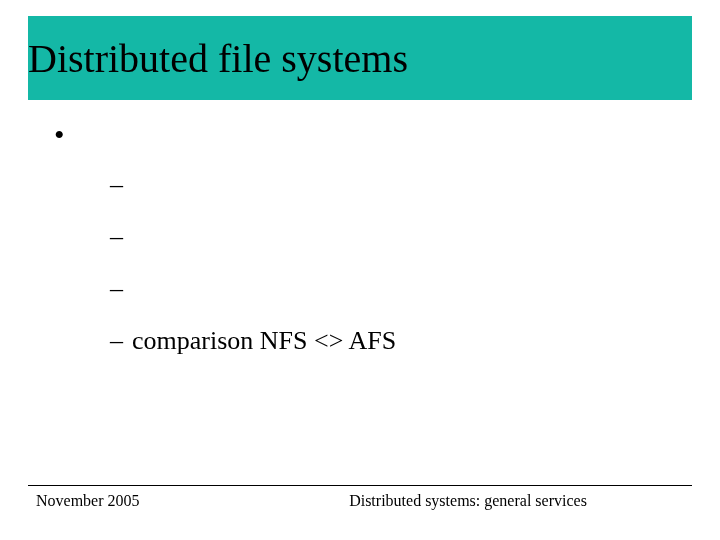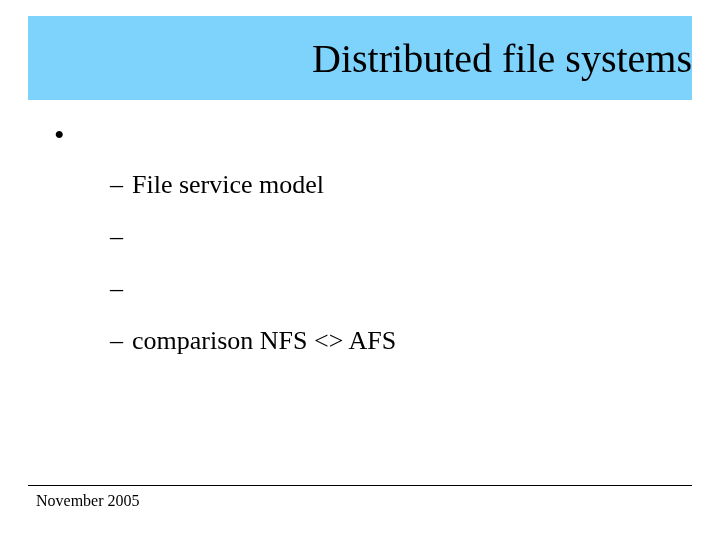--- a/index.html
+++ b/index.html
@@ -11,24 +11,24 @@
     color: #000;
     position: relative;
     overflow: hidden;
   }
   .title-band {
     position: absolute;
     top: 16px;
     left: 28px;
     right: 28px;
     height: 84px;
-    background: #7dd3fc;
+    background: #14b8a6;
     display: flex;
     align-items: center;
-    justify-content: flex-end;
+    justify-content: flex-start;
   }
   .title-text {
     font-size: 40px;
     font-weight: normal;
   }
   .content {
     position: absolute;
     top: 118px;
     left: 54px;
     right: 40px;
@@ -81,32 +81,32 @@
 <div class="title-band">
   <div class="title-text">Distributed file systems</div>
 </div>
 
 <div class="content">
   <div class="level1">
     <span class="bullet">•</span>
   </div>
   <div class="level2">
     <span class="dash">–</span>
-    <span>File service model</span>
   </div>
   <div class="level2">
     <span class="dash">–</span>
   </div>
   <div class="level2">
     <span class="dash">–</span>
   </div>
   <div class="level2">
     <span class="dash">–</span>
     <span>comparison NFS &lt;&gt; AFS</span>
   </div>
 </div>
 
 <div class="footer">
   <div class="footer-line"></div>
   <div class="footer-row">
     <span class="footer-left">November 2005</span>
+    <span class="footer-center">Distributed systems: general services</span>
   </div>
 </div>
 
 </body></html>

